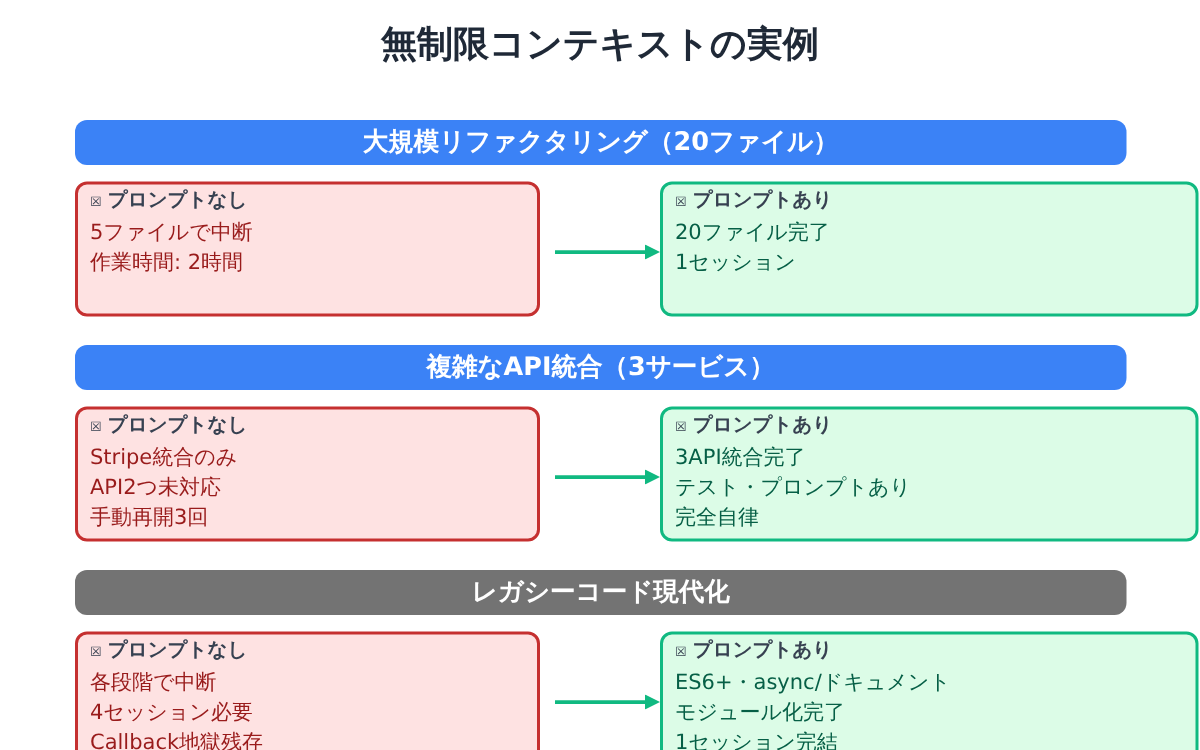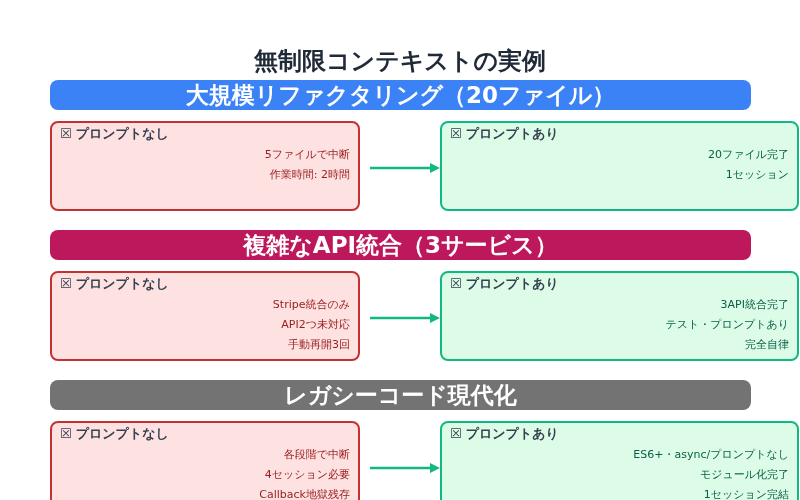--- a/index.html
+++ b/index.html
@@ -5,41 +5,41 @@
     * { box-sizing: border-box; margin: 0; padding: 0; }
     body {
       width: 800px; height: 500px; overflow: hidden;
       background: #ffffff;
       font-family: "DejaVu Sans", "Liberation Sans", sans-serif;
       position: relative;
     }
     .title {
       position: absolute; left: 0; top: 12px; width: 800px;
       text-align: center; font-size: 24px; font-weight: bold;
-      color: #1f2937; line-height: 34px; margin-top: 32px;
+      color: #1f2937; line-height: 34px;
     }
     .section { position: absolute; left: 50px; width: 701px; }
     .section-header {
       height: 30px; border-radius: 8px; color: #ffffff;
-      text-align: center; font-size: 23px; font-weight: bold;
+      text-align: center; font-size: 17px; font-weight: bold;
       line-height: 30px;
     }
     .box {
       position: absolute; top: 41px; height: 90px;
       border: 2px solid; border-radius: 8px;
       padding: 2px 8px 0 8px;
     }
     .box.bad { left: 0; width: 310px; background: #fee2e2; border-color: #c53030; }
     .box.good { left: 390px; width: 359px; background: #dcfce7; border-color: #10b981; }
     .box-title {
       font-size: 13px; font-weight: bold; color: #374151;
-      line-height: 18px; height: 20px;
+      line-height: 18px; height: 20px; font-family: Liberation Mono, monospace;
     }
     .box-title .icon { font-weight: normal; margin-right: 4px; }
-    .item { font-size: 11px; line-height: 20px; height: 20px; text-align: right; }
+    .item { font-size: 14px; line-height: 20px; height: 20px; }
     .box.bad .item { color: #991b1b; }
     .box.good .item { color: #065f46; }
     .arrow {
       position: absolute; left: 320px; top: 83px; width: 70px; height: 10px;
     }
   </style>
 </head>
 <body>
 
 <div class="title">無制限コンテキストの実例</div>
@@ -60,21 +60,21 @@
   <div class="box good">
     <div class="box-title">
       <span class="icon">☒</span><span>プロンプトあり</span>
     </div>
     <div class="item">20ファイル完了</div>
     <div class="item">1セッション</div>
   </div>
 </div>
 
 <div class="section" style="top:230px;">
-  <div class="section-header" style="background:#be185d;">複雑なAPI統合（3サービス）</div>
+  <div class="section-header" style="background:#3b82f6;">複雑なAPI統合（3サービス）</div>
   <div class="box bad">
     <div class="box-title">
       <span class="icon">☒</span><span>プロンプトなし</span>
     </div>
     <div class="item">Stripe統合のみ</div>
     <div class="item">API2つ未対応</div>
     <div class="item">手動再開3回</div>
   </div>
   <svg class="arrow" viewBox="0 0 70 10">
     <line x1="0" y1="5" x2="62" y2="5" stroke="#10b981" stroke-width="2.5"></line>
@@ -101,17 +101,17 @@
     <div class="item">Callback地獄残存</div>
   </div>
   <svg class="arrow" viewBox="0 0 70 10">
     <line x1="0" y1="5" x2="62" y2="5" stroke="#10b981" stroke-width="2.5"></line>
     <polygon points="60,0 70,5 60,10" fill="#10b981"></polygon>
   </svg>
   <div class="box good">
     <div class="box-title">
       <span class="icon">☒</span><span>プロンプトあり</span>
     </div>
-    <div class="item">ES6+・async/プロンプトなし</div>
+    <div class="item">ES6+・async/ドキュメント</div>
     <div class="item">モジュール化完了</div>
     <div class="item">1セッション完結</div>
   </div>
 </div>
 
 </body></html>

